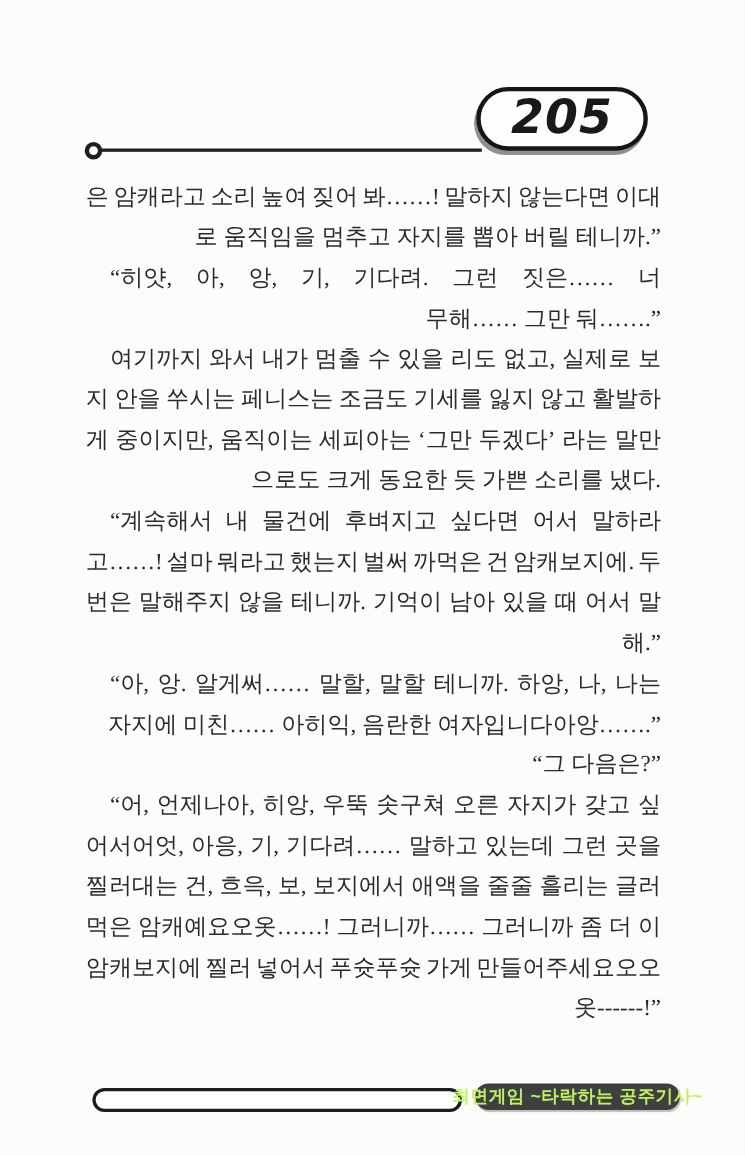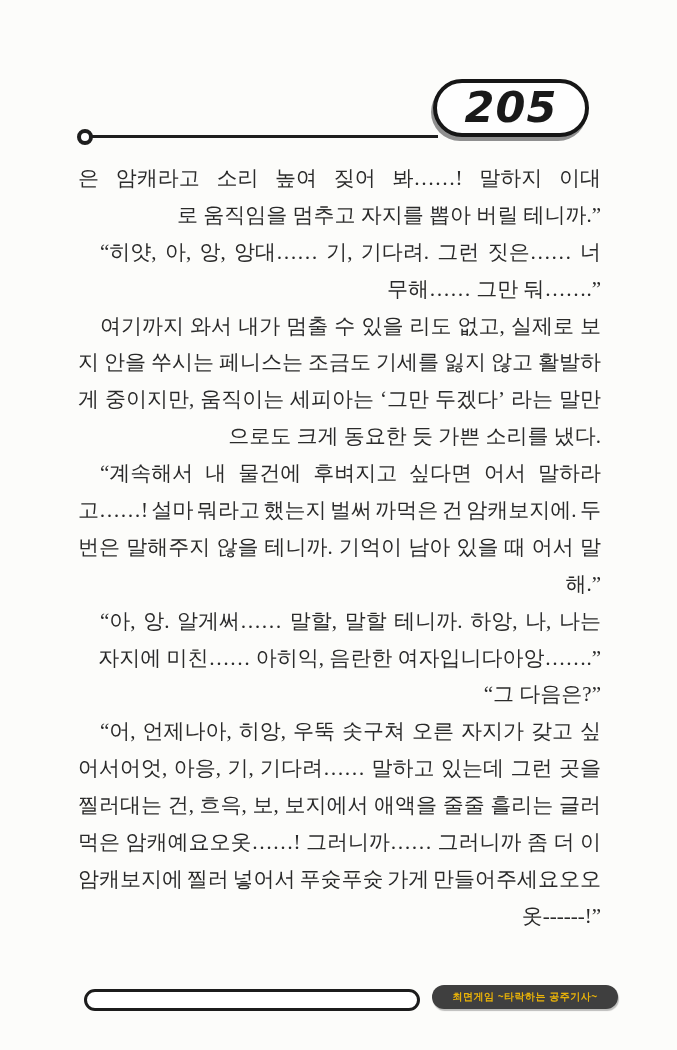--- a/index.html
+++ b/index.html
@@ -69,21 +69,21 @@
   }
   .footer-right-pill {
     position: absolute; left: 432px; top: 985px;
     width: 186px; height: 24px;
     border-radius: 12px;
     display: flex; align-items: center; justify-content: center;
     box-shadow: 1px 2px 1px rgba(0,0,0,0.25);
   }
   .footer-right-pill span {
     font-family: "Liberation Sans", "DejaVu Sans", sans-serif;
-    font-size: 10px; font-weight: bold; color: #eab308;
+    font-size: 16px; font-weight: bold; color: #bef264;
     letter-spacing: 0.5px; white-space: nowrap;
   }
 </style>
 </head>
 <body>
 
 <div class="page" style="background: rgb(252, 252, 250);">
 
   <div class="ring"></div>
   <div class="header-rule"></div>
@@ -94,28 +94,28 @@
 
   <div class="body-text" style="color: rgb(42, 42, 42);">
       <div class="line jl">
         <span>은</span>
         <span>암캐라고</span>
         <span>소리</span>
         <span>높여</span>
         <span>짖어</span>
         <span>봐……!</span>
         <span>말하지</span>
+        <span>않는다면</span>
         <span>이대</span>
       </div>
       <div class="line last">로 움직임을 멈추고 자지를 뽑아 버릴 테니까.”</div>
       <div class="line jl indent">
         <span>“히얏,</span>
         <span>아,</span>
         <span>앙,</span>
-        <span>앙대……</span>
         <span>기,</span>
         <span>기다려.</span>
         <span>그런</span>
         <span>짓은……</span>
         <span>너</span>
       </div>
       <div class="line last">무해…… 그만 둬…….”</div>
       <div class="line jl indent">
         <span>여기까지</span>
         <span>와서</span>

